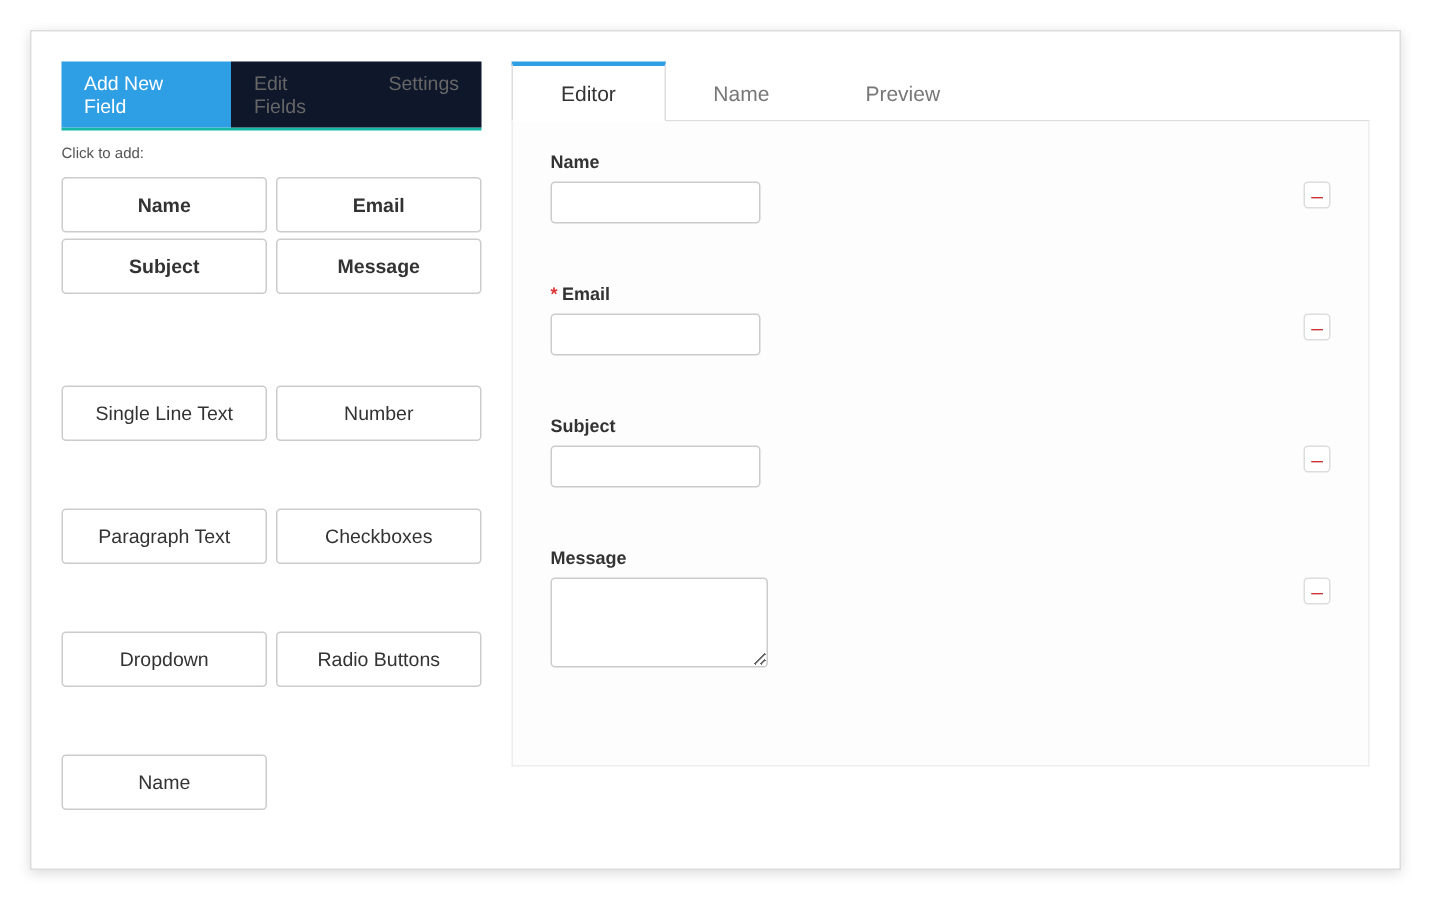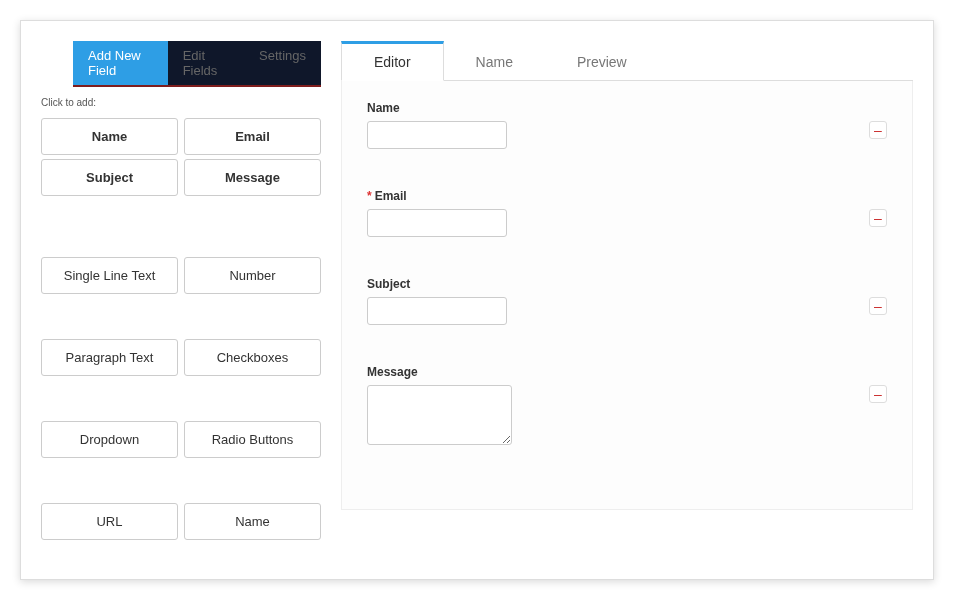--- a/index.html
+++ b/index.html
@@ -20,23 +20,22 @@
       border: 1px solid #ddd;
       box-shadow: 0 2px 8px rgba(0,0,0,0.15);
       padding: 20px;
       height: 560px;
     }
     .left-panel {
       width: 280px;
     }
     .left-tabs {
       display: flex;
-      border-bottom: 2px solid #7f1d1d;
+      border-bottom: 2px solid #14b8a6;
       margin-bottom: 10px;
-      margin-left: 32px;
     }
     .left-tab {
       padding: 7px 15px;
       font-size: 13px;
       color: #666;
       cursor: pointer;
       background: #0f172a;
     }
     .left-tab.active {
       background: #2e9ee5;
@@ -174,21 +173,20 @@
       <div class="field-btn">Subject</div>
       <div class="field-btn">Message</div>
     </div>
     <div class="field-grid">
       <div class="field-btn secondary">Single Line Text</div>
       <div class="field-btn secondary">Number</div>
       <div class="field-btn secondary">Paragraph Text</div>
       <div class="field-btn secondary">Checkboxes</div>
       <div class="field-btn secondary">Dropdown</div>
       <div class="field-btn secondary">Radio Buttons</div>
-      <div class="field-btn secondary">URL</div>
       <div class="field-btn secondary half">Name</div>
     </div>
   </div>
 
   <div class="right-panel">
     <div class="right-tabs">
       <div class="right-tab active">Editor</div>
       <div class="right-tab">Name</div>
       <div class="right-tab">Preview</div>
     </div>

